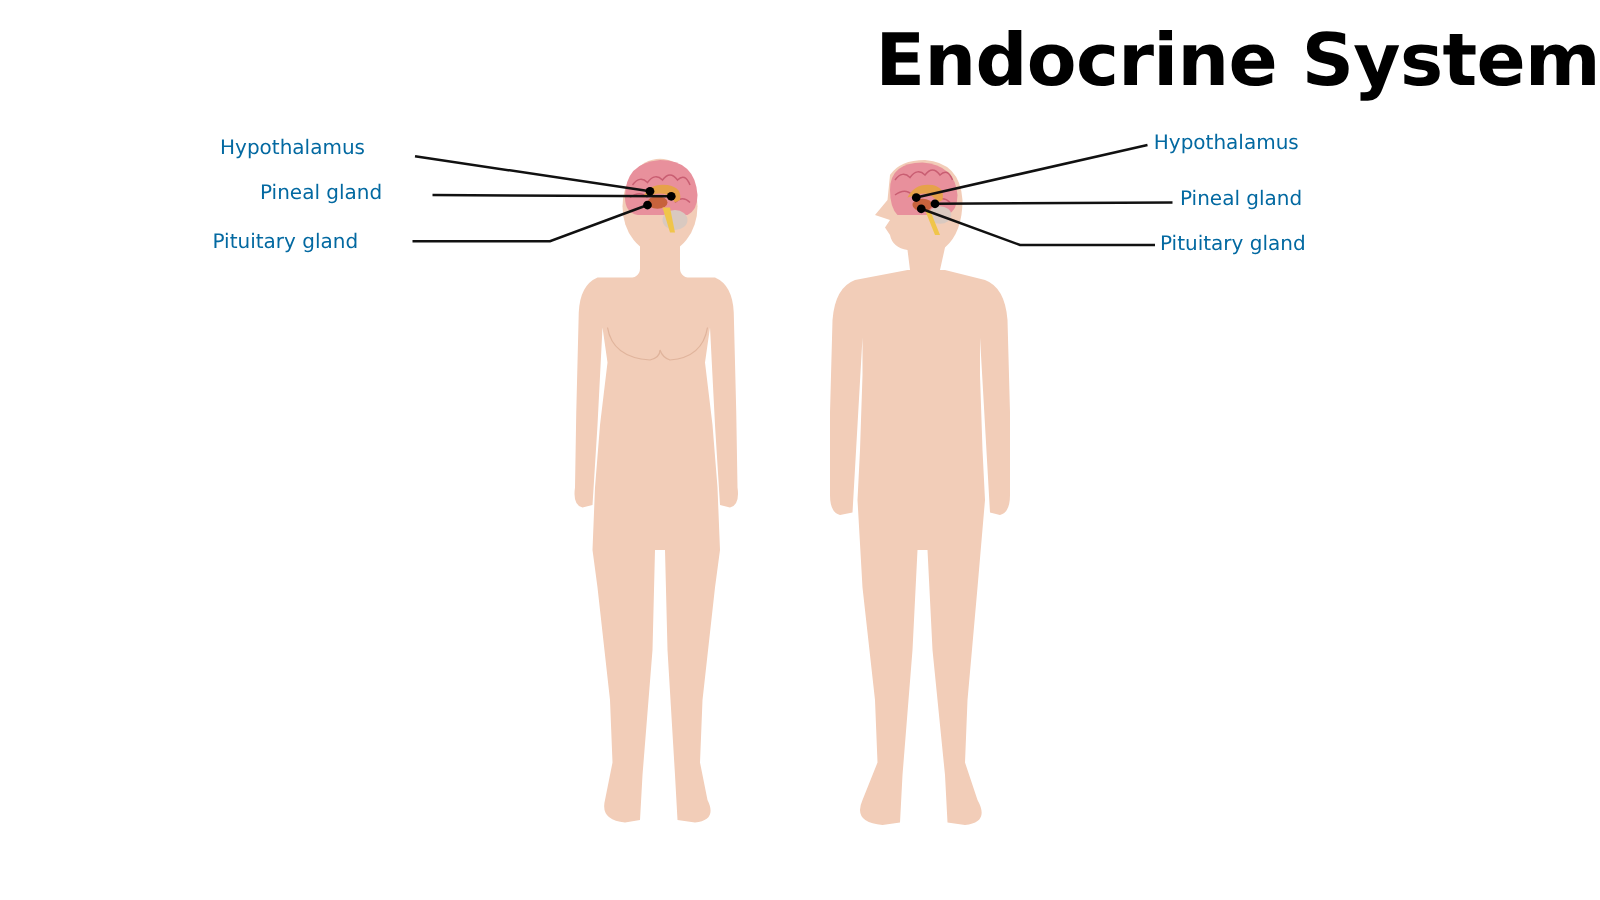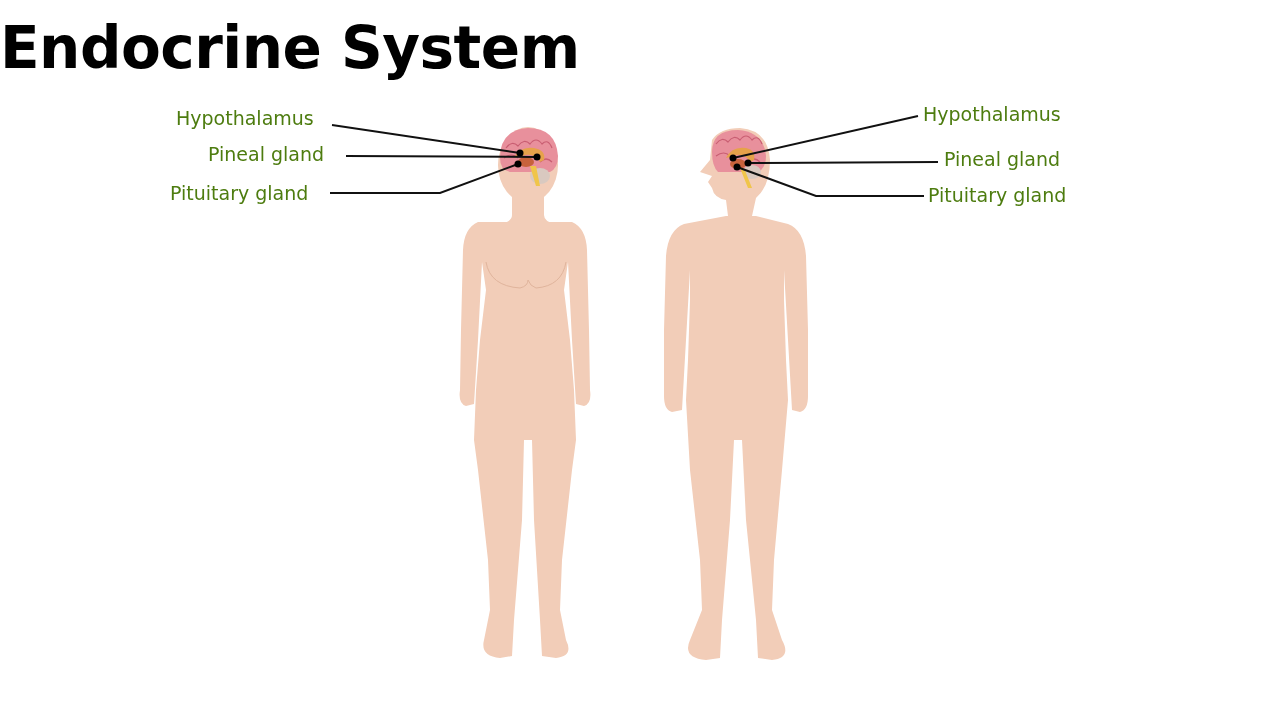--- a/index.html
+++ b/index.html
@@ -1,18 +1,18 @@
 <!DOCTYPE html>
 <html><head>
 <meta charset="utf-8">
 <style>
   html, body { margin:0; padding:0; background:#ffffff; }
   body { width:1280px; height:720px; position:relative; overflow:hidden; font-family:"Liberation Sans", sans-serif; }
-  .title { position:absolute; left:0; right:0; top:14px; text-align:left; font-family:"DejaVu Sans", sans-serif; font-weight:bold; font-size:58px; color:#000; letter-spacing:-0.5px; }
-  .label { position:absolute; font-family:"DejaVu Sans", sans-serif; font-size:19px; color:#4d7c0f; white-space:nowrap; line-height:24px; }
+  .title { position:absolute; left:0; right:0; top:14px; text-align:right; font-family:"DejaVu Sans", sans-serif; font-weight:bold; font-size:58px; color:#000; letter-spacing:-0.5px; }
+  .label { position:absolute; font-family:"DejaVu Sans", sans-serif; font-size:16px; color:#0369a1; white-space:nowrap; line-height:24px; }
   svg.scene { position:absolute; left:0; top:0; }
 </style>
 </head>
 <body>
 
 <div class="title">Endocrine System</div>
 
 <svg class="scene" width="1280" height="720" viewBox="0 0 1280 720">
 
   <g fill="#f2cdb8">

